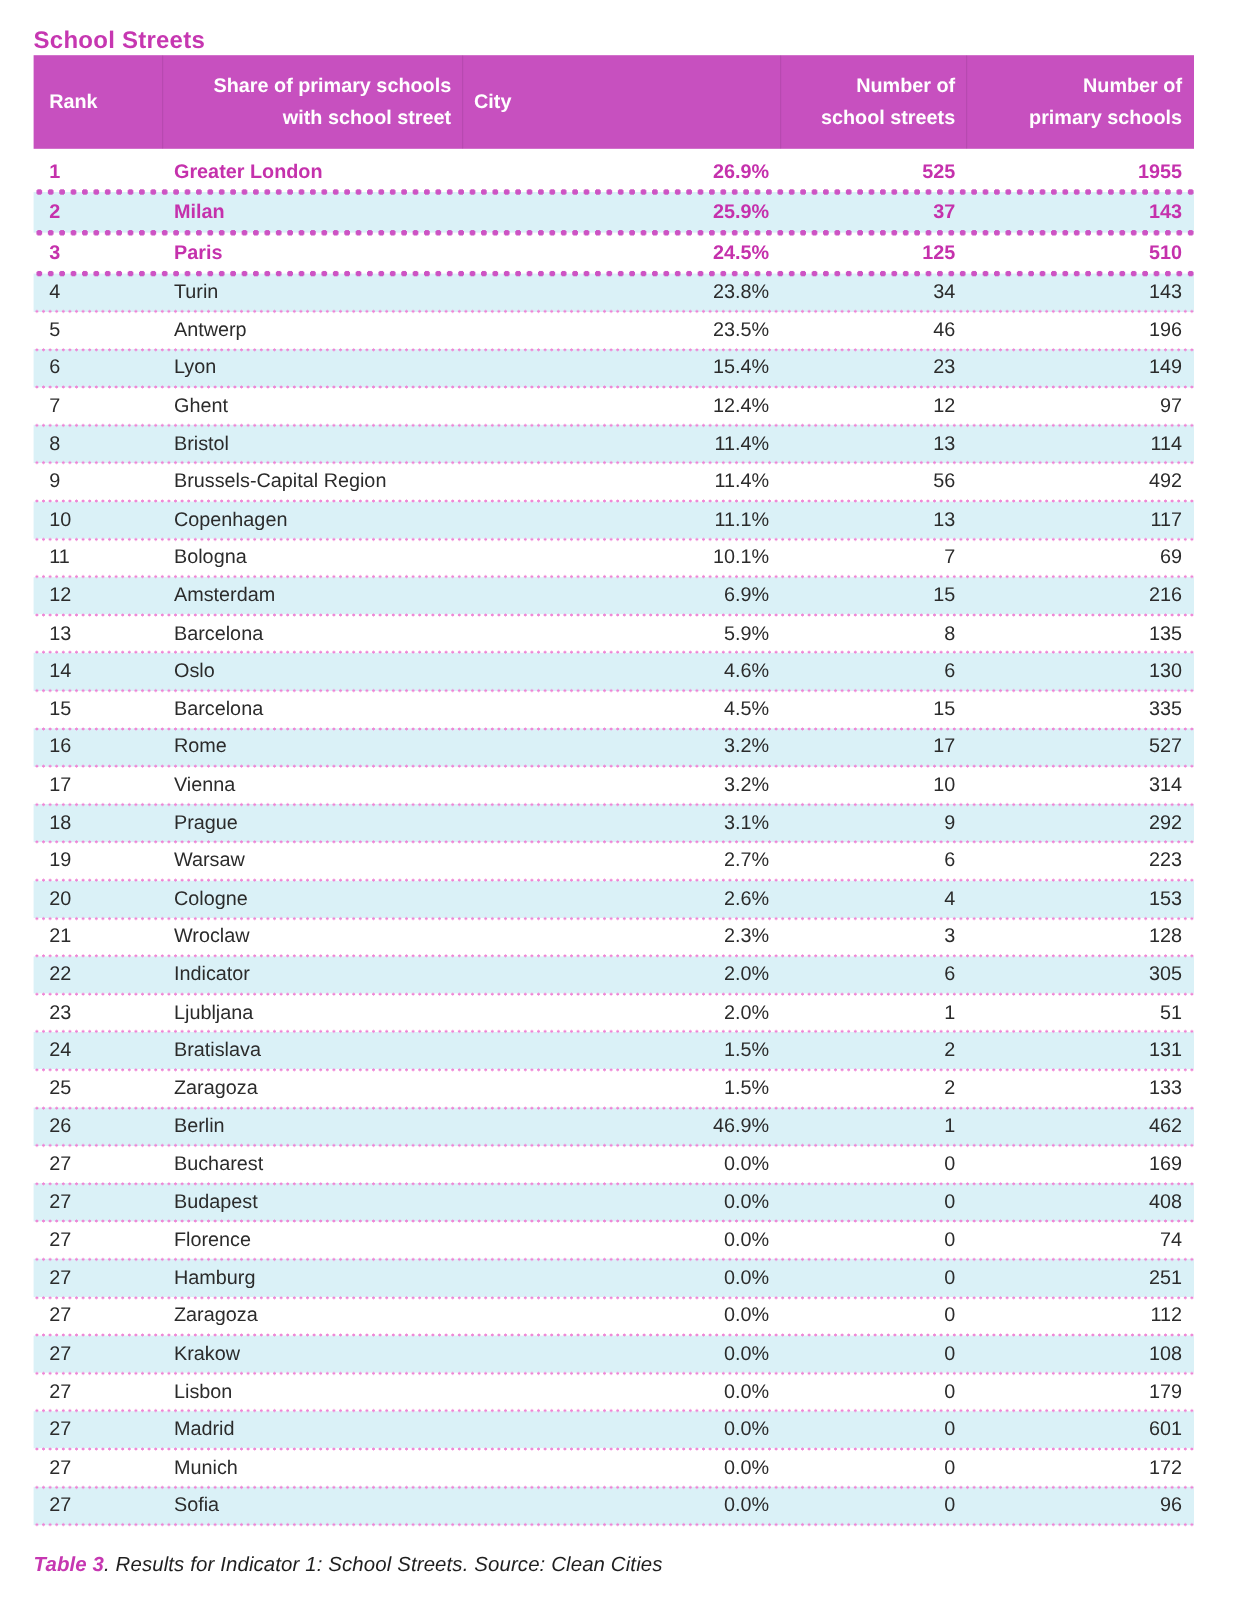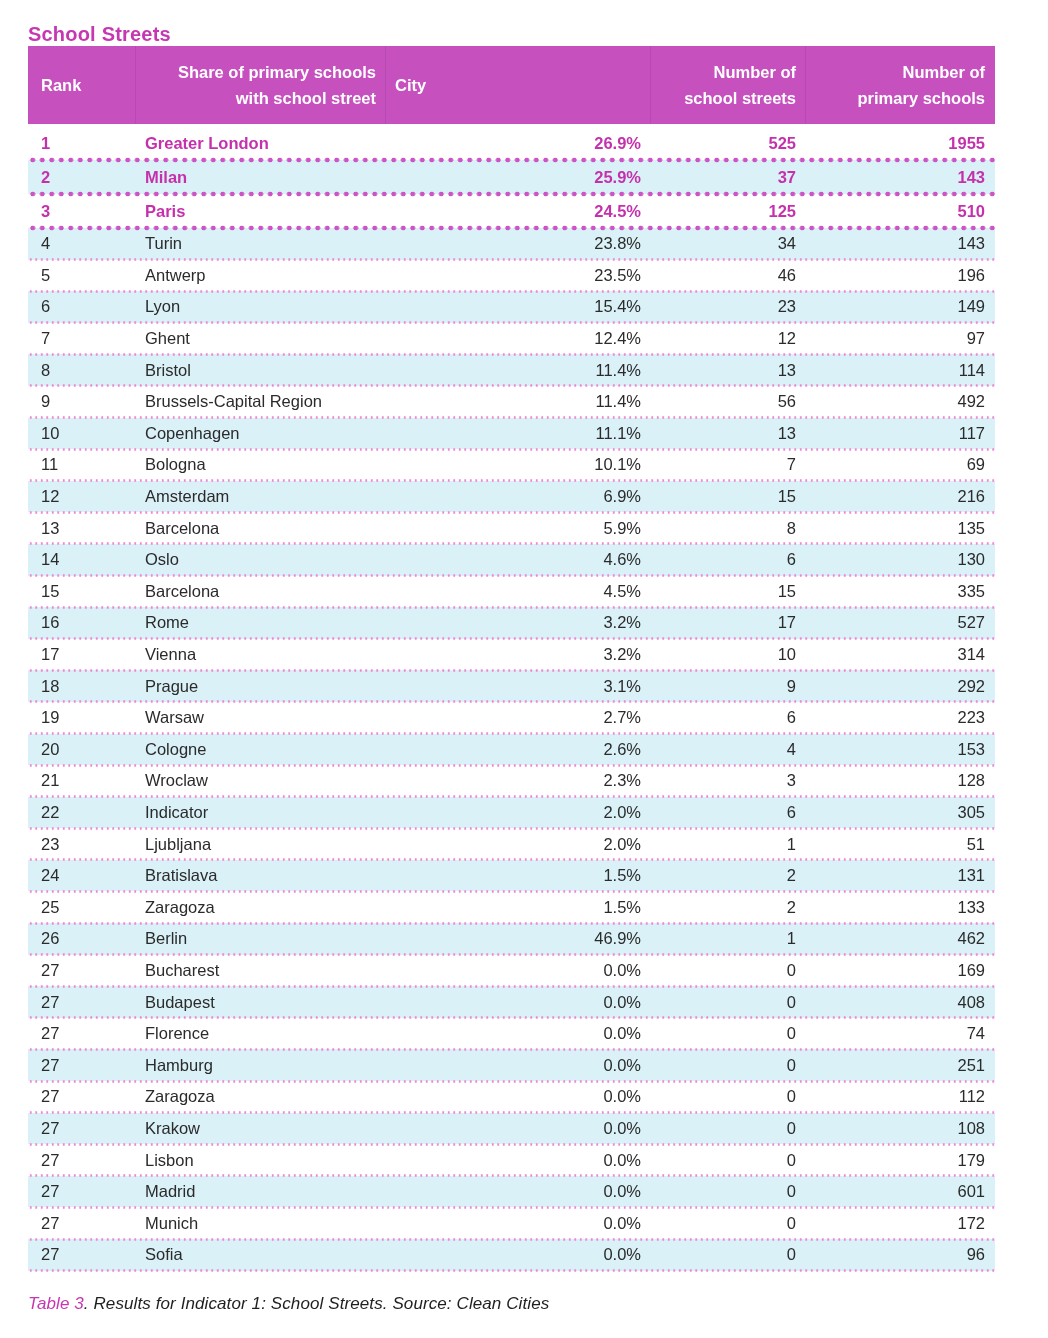--- a/index.html
+++ b/index.html
@@ -80,21 +80,21 @@
 
   
   .caption {
     margin-top: 23px;
     font-size: 17px;
     font-style: italic;
     color: #1f1f1f;
     letter-spacing: 0.1px;
   }
   .caption .caption-label {
-    font-weight: 400;
+    font-weight: 700;
     color: #c637b1;
   }
 </style>
 </head>
 <body>
 
 <div class="page">
 
   <h2 class="doc-title">School Streets</h2>
 

